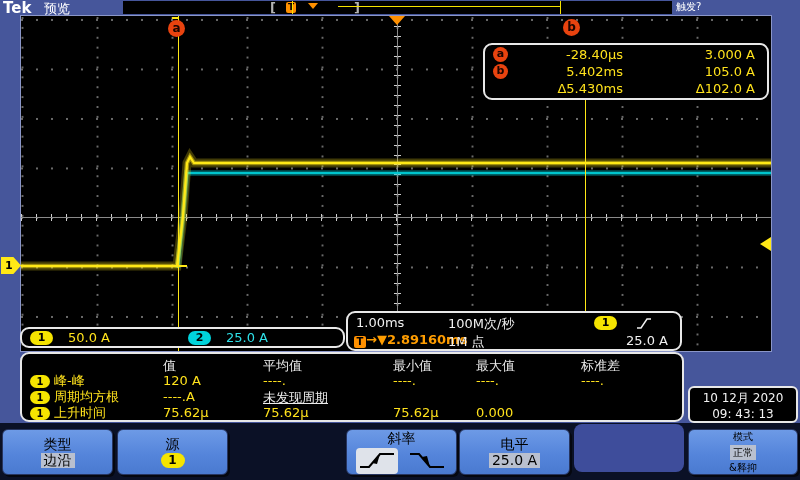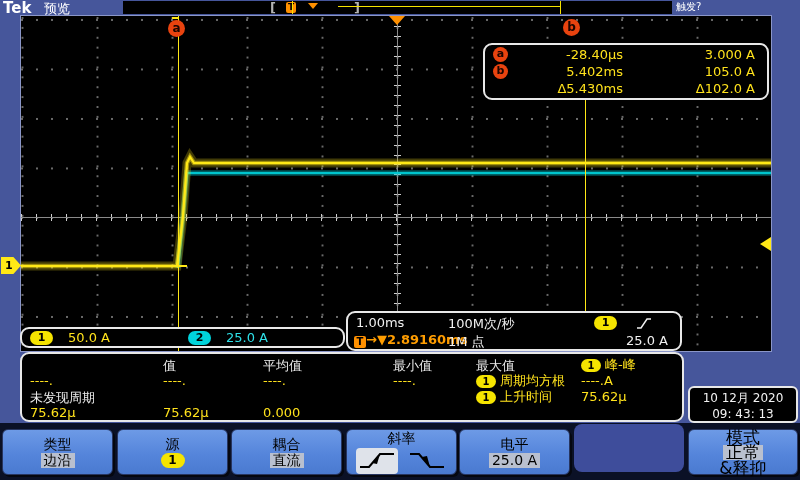--- a/index.html
+++ b/index.html
@@ -61,38 +61,38 @@
   .wlab{color:#f0f0f0;font-size:13px;white-space:nowrap;text-align:right;}
   .olab{color:#ff9d00;font-size:13px;white-space:nowrap;font-weight:bold;}
   .t-icon{display:inline-block;width:12px;height:12px;background:#ff9000;border-radius:2px;color:#000;
           font-size:10px;font-weight:bold;text-align:center;line-height:12px;vertical-align:-1px;}
   
   .meas{left:20px;top:352px;width:664px;height:70px;z-index:20;display:grid;
         grid-template-columns:133px 100px 130px 83px 105px 1fr;grid-auto-rows:16px;
         padding:3px 0 0 8px;align-content:start;}
   .meas .hd{color:#ececec;font-size:13px;white-space:nowrap;}
   .meas .v{color:#ffe21c;font-size:13px;white-space:nowrap;}
-  .meas .w{color:#ececec;font-size:13px;white-space:nowrap;}
+  .meas .w{color:#ececec;font-size:13px;white-space:nowrap;text-decoration:underline;}
   .meas .lbl{display:flex;align-items:center;gap:4px;}
   .movalsm{display:inline-block;width:20px;height:13px;border-radius:7px;background:#f5e400;color:#000;
            font-size:10px;font-weight:bold;text-align:center;line-height:13px;flex:0 0 auto;}
   .datebox{left:688px;top:386px;width:110px;height:37px;border-radius:6px;z-index:20;
            color:#f2f2f2;font-size:12px;text-align:center;line-height:16px;padding-top:2px;}
   
   .bottombar{position:absolute;left:0;top:423px;width:800px;height:57px;background:#0b1126;}
   .slot{position:absolute;left:574px;top:1px;width:110px;height:48px;background:#3e4d9b;border-radius:8px;}
   .btn{position:absolute;top:6px;width:111px;height:46px;border-radius:6px;
        background:linear-gradient(180deg,#6d9ae6 0%,#5585db 55%,#4a7ad0 100%);
        border:1px solid #27355f;box-shadow:2px 2px 0 #05070f;box-sizing:border-box;
        display:flex;flex-direction:column;align-items:center;justify-content:center;gap:1px;
        color:#000;font-size:14px;line-height:16px;text-align:center;cursor:pointer;}
   .btn .chip{background:#b9c0cf;padding:0 3px;line-height:15px;}
   .btn .srcoval{width:24px;height:15px;border-radius:8px;background:#f5e400;color:#000;
        font-size:12px;font-weight:bold;line-height:15px;}
-  .btn.three{font-size:17px;line-height:14px;}
+  .btn.three{font-size:10px;line-height:14px;}
   .slopechip{display:inline-block;background:#dfe3ea;border-radius:4px;padding:1px 2px 0 2px;}
   .slopeplain{display:inline-block;padding:1px 2px 0 2px;}
   .sloperow{display:flex;align-items:center;gap:8px;}
 </style>
 </head>
 <body>
 
 <div class="screen">
 
   <div class="topbar">
@@ -177,25 +177,27 @@
     <span class="wlab abs" style="left:100px;top:20px;">1M 点</span>
     <span class="wlab abs" style="left:278px;top:20px;">25.0 A</span>
   </div>
 
   <div class="robox meas">
     <div></div>
     <div class="hd">值</div>
     <div class="hd">平均值</div>
     <div class="hd">最小值</div>
     <div class="hd">最大值</div>
+    <div class="hd">标准差</div>
 
     <div class="lbl">
       <span class="movalsm">1</span>
       <span class="v">峰-峰</span>
     </div>
+    <div class="v">120 A</div>
     <div class="v">----.</div>
     <div class="v">----.</div>
     <div class="v">----.</div>
     <div class="v">----.</div>
 
     <div class="lbl">
       <span class="movalsm">1</span>
       <span class="v">周期均方根</span>
     </div>
     <div class="v">----.A</div>
@@ -225,24 +227,20 @@
     <div class="btn" style="left:2px;">
       <span>类型</span>
       <span class="chip">边沿</span>
     </div>
 
     <div class="btn" style="left:117px;">
       <span>源</span>
       <span class="srcoval">1</span>
     </div>
 
-    <div class="btn" style="left:231px;">
-      <span>耦合</span>
-      <span class="chip">直流</span>
-    </div>
 
     <div class="btn" style="left:346px;justify-content:space-between;">
       <span>斜率</span>
       <span class="sloperow">
         <span class="slopechip">
           <svg width="38" height="22" viewBox="0 0 38 22">
             <polyline points="2,18 11,18 22,5 36,5" fill="none" stroke="#000" stroke-width="2"></polyline>
             <polygon points="14,14 22,5 19,15" fill="#000"></polygon>
           </svg>
         </span>

